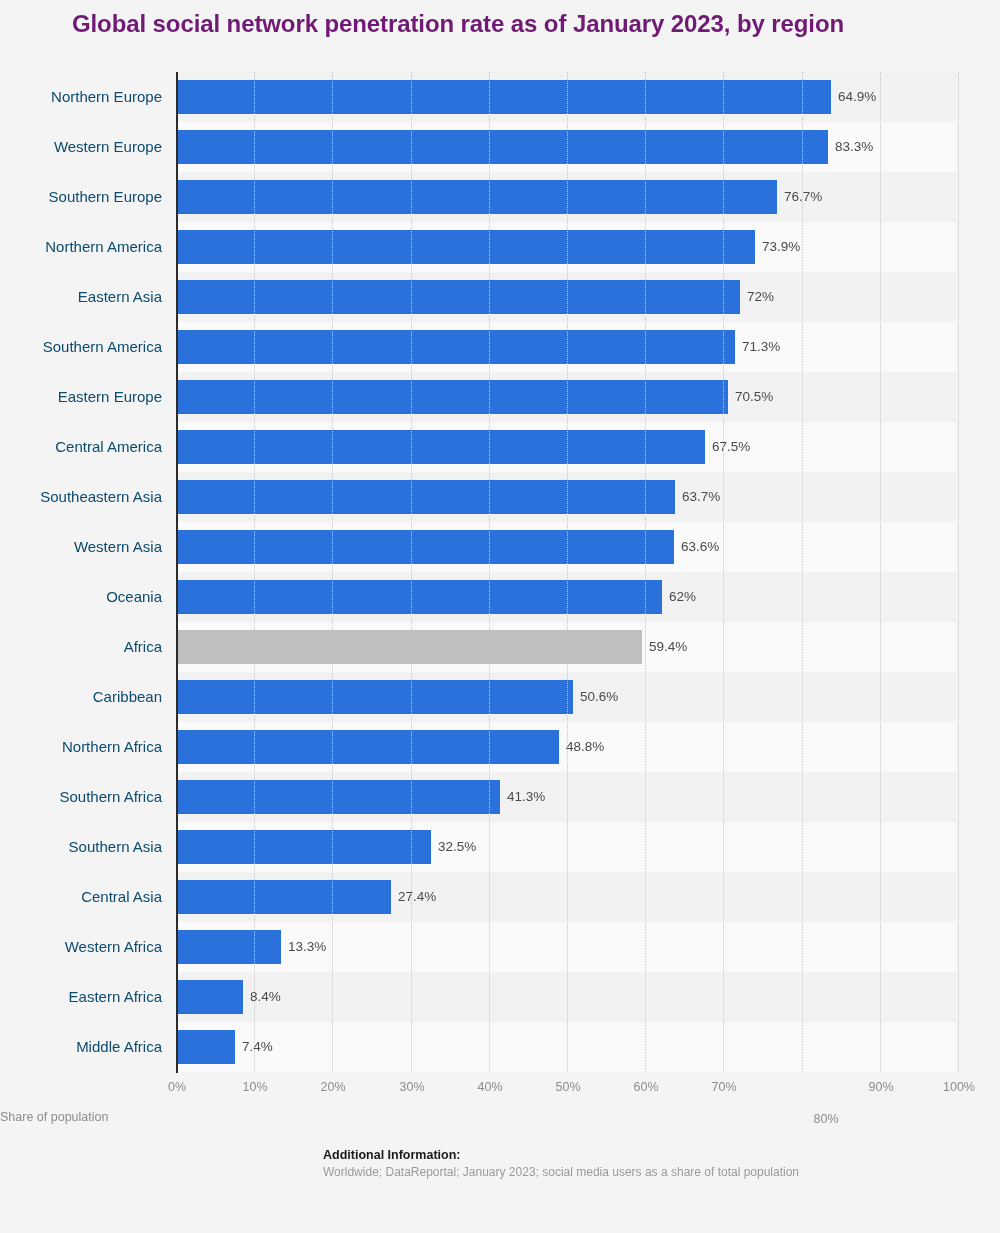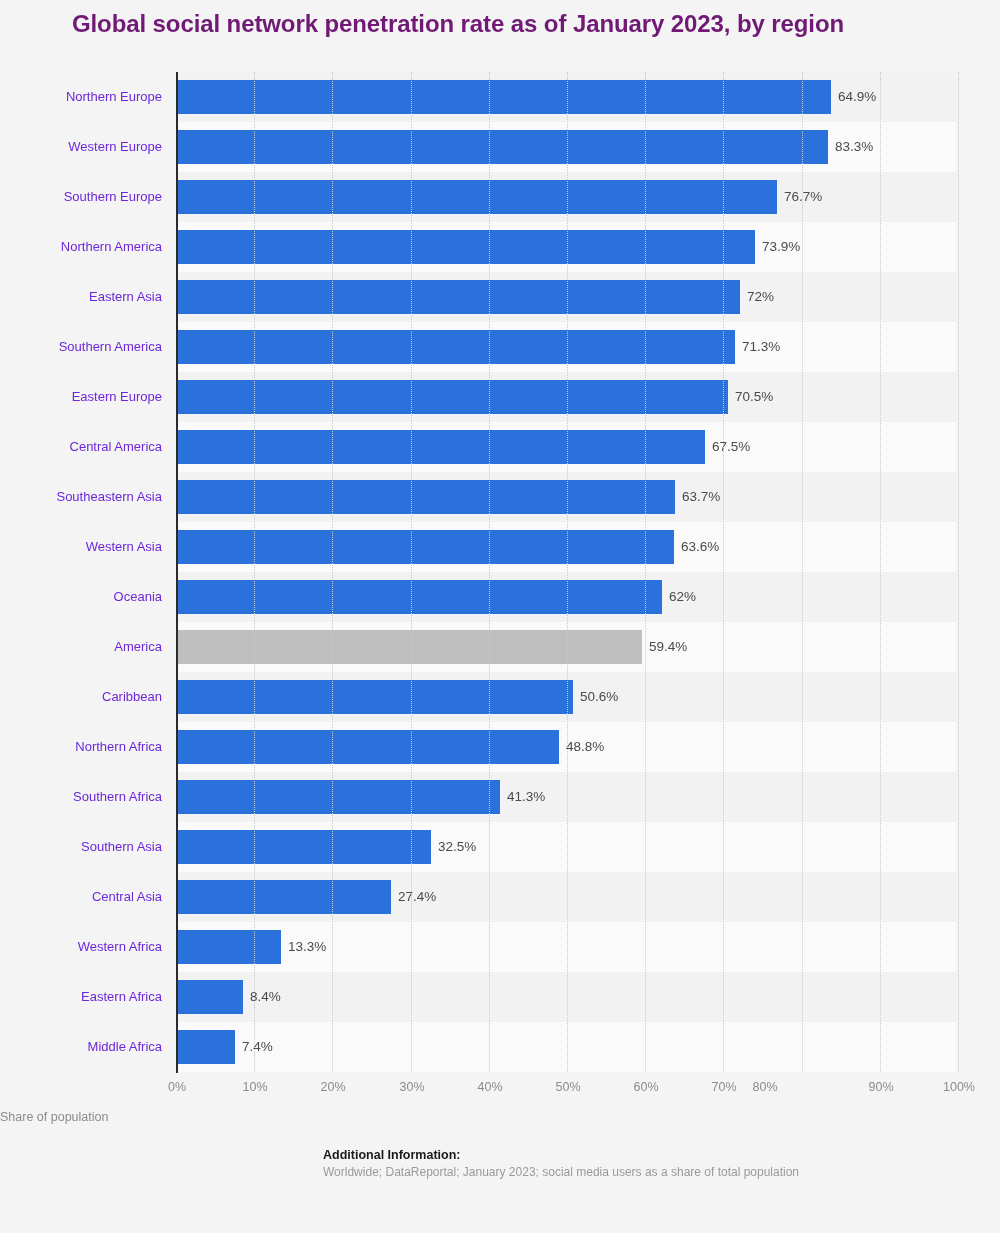--- a/index.html
+++ b/index.html
@@ -56,22 +56,22 @@
   .row.odd  .row-bg { background: #fafafa; }
 
   .cat-label {
     position: absolute;
     left: 0;
     top: 0;
     width: 162px;
     height: 50px;
     line-height: 50px;
     text-align: right;
-    font-size: 13px;
-    color: #6d28d9;
+    font-size: 15px;
+    color: #0c4a6e;
     white-space: nowrap;
   }
 
   .bar {
     position: absolute;
     left: 177px;
     top: 8px;
     height: 34px;
     background: #2a71db;
   }
@@ -224,21 +224,21 @@
           <div class="bar-value" style="left: 674px;">63.6%</div>
         </div>
         <div class="row even">
           <div class="row-bg"></div>
           <div class="cat-label">Oceania</div>
           <div class="bar" style="width: 485px;"></div>
           <div class="bar-value" style="left: 662px;">62%</div>
         </div>
         <div class="row odd">
           <div class="row-bg"></div>
-          <div class="cat-label">America</div>
+          <div class="cat-label">Africa</div>
           <div class="bar highlight" style="width: 465px;"></div>
           <div class="bar-value" style="left: 642px;">59.4%</div>
         </div>
         <div class="row even">
           <div class="row-bg"></div>
           <div class="cat-label">Caribbean</div>
           <div class="bar" style="width: 396px;"></div>
           <div class="bar-value" style="left: 573px;">50.6%</div>
         </div>
         <div class="row odd">
@@ -301,21 +301,21 @@
 
   <div id="xaxis">
       <div class="xtick" style="left: 177px;">0%</div>
       <div class="xtick" style="left: 255px;">10%</div>
       <div class="xtick" style="left: 333px;">20%</div>
       <div class="xtick" style="left: 412px;">30%</div>
       <div class="xtick" style="left: 490px;">40%</div>
       <div class="xtick" style="left: 568px;">50%</div>
       <div class="xtick" style="left: 646px;">60%</div>
       <div class="xtick" style="left: 724px;">70%</div>
-      <div class="xtick" style="left: 765px;">80%</div>
+      <div class="xtick" style="left: 826px; margin-top: 32px;">80%</div>
       <div class="xtick" style="left: 881px;">90%</div>
       <div class="xtick" style="left: 959px;">100%</div>
     </div>
   <div id="xaxis-title">Share of population</div>
 
   <div id="footer">
     <div class="foot-col addinfo">
       <div class="foot-head">Additional Information:</div>
       <div class="foot-line">Worldwide; DataReportal; January 2023; social media users as a share of total population</div>
     </div>

